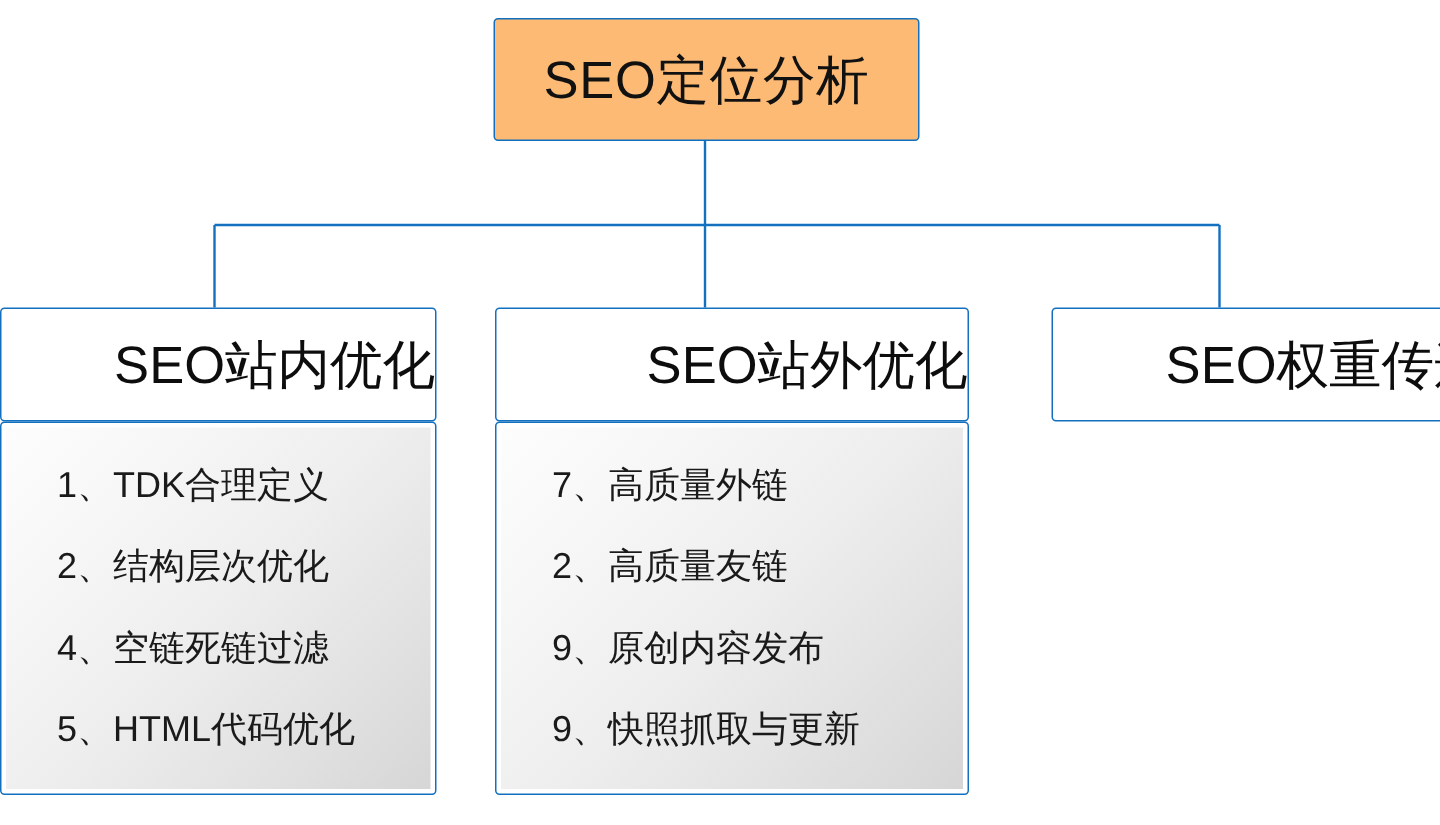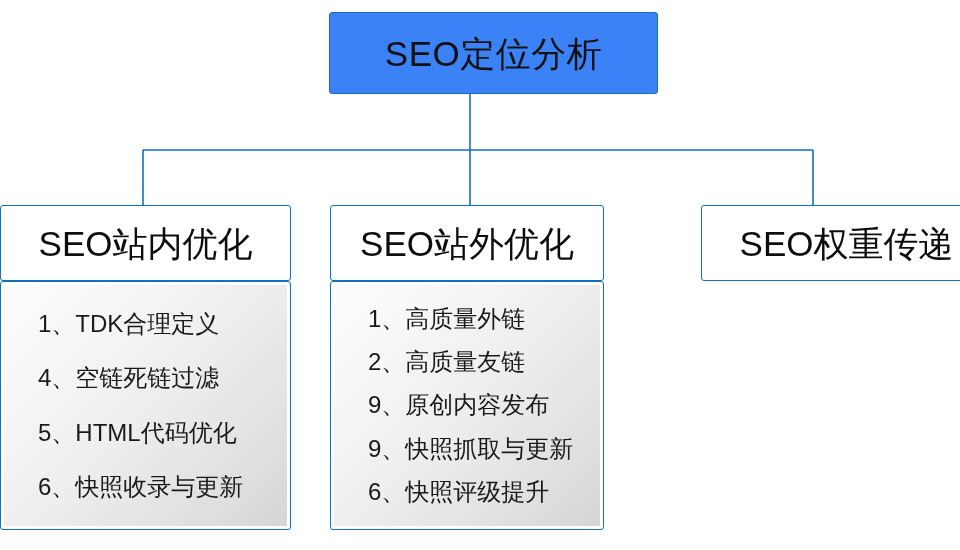--- a/index.html
+++ b/index.html
@@ -28,58 +28,58 @@
     width: 960px;
     height: 550px;
     pointer-events: none;
   }
 
   
   .title-box {
     position: absolute;
     left: 329px;
     top: 12px;
-    width: 329px;
+    width: 284px;
     height: 82px;
     box-sizing: border-box;
     border: 1.6px solid #1270BF;
     border-radius: 3px;
-    background: #3b82f6;
+    background: #fdba74;
     display: flex;
     align-items: center;
     justify-content: center;
   }
   .title-box .title-text {
     font-size: 35px;
     color: #111111;
     letter-spacing: 0.5px;
     line-height: 1;
     white-space: nowrap;
   }
 
   
   .column {
     position: absolute;
     top: 205px;
     width: 290px;
   }
   .column.col-0 { left: 0px;   width: 291px; }
-  .column.col-1 { left: 330px; width: 274px; }
+  .column.col-1 { left: 330px; width: 316px; }
   .column.col-2 { left: 701px; width: 291px; }
 
   .col-header {
     box-sizing: border-box;
     width: 100%;
     height: 76px;
     border: 1.6px solid #1270BF;
     border-radius: 3px;
     background: #ffffff;
     display: flex;
     align-items: center;
-    justify-content: center;
+    justify-content: flex-end;
   }
   .col-header .col-header-text {
     font-size: 35px;
     color: #0d0d0d;
     line-height: 1;
     white-space: nowrap;
   }
 
   .col-body {
     box-sizing: border-box;
@@ -148,40 +148,39 @@
   </div>
 
   <div class="column col-0">
     <div class="col-header">
       <span class="col-header-text">SEO站内优化</span>
     </div>
     <div class="col-body">
       <div class="col-body-inner">
         <ul class="item-list">
           <li>1、TDK合理定义</li>
+          <li>2、结构层次优化</li>
           <li>4、空链死链过滤</li>
           <li>5、HTML代码优化</li>
-          <li>6、快照收录与更新</li>
         </ul>
       </div>
     </div>
   </div>
 
   <div class="column col-1">
     <div class="col-header">
       <span class="col-header-text">SEO站外优化</span>
     </div>
     <div class="col-body">
       <div class="col-body-inner">
         <ul class="item-list">
-          <li>1、高质量外链</li>
+          <li>7、高质量外链</li>
           <li>2、高质量友链</li>
           <li>9、原创内容发布</li>
           <li>9、快照抓取与更新</li>
-          <li>6、快照评级提升</li>
         </ul>
       </div>
     </div>
   </div>
 
   <div class="column col-2">
     <div class="col-header">
       <span class="col-header-text">SEO权重传递</span>
     </div>
   </div>

